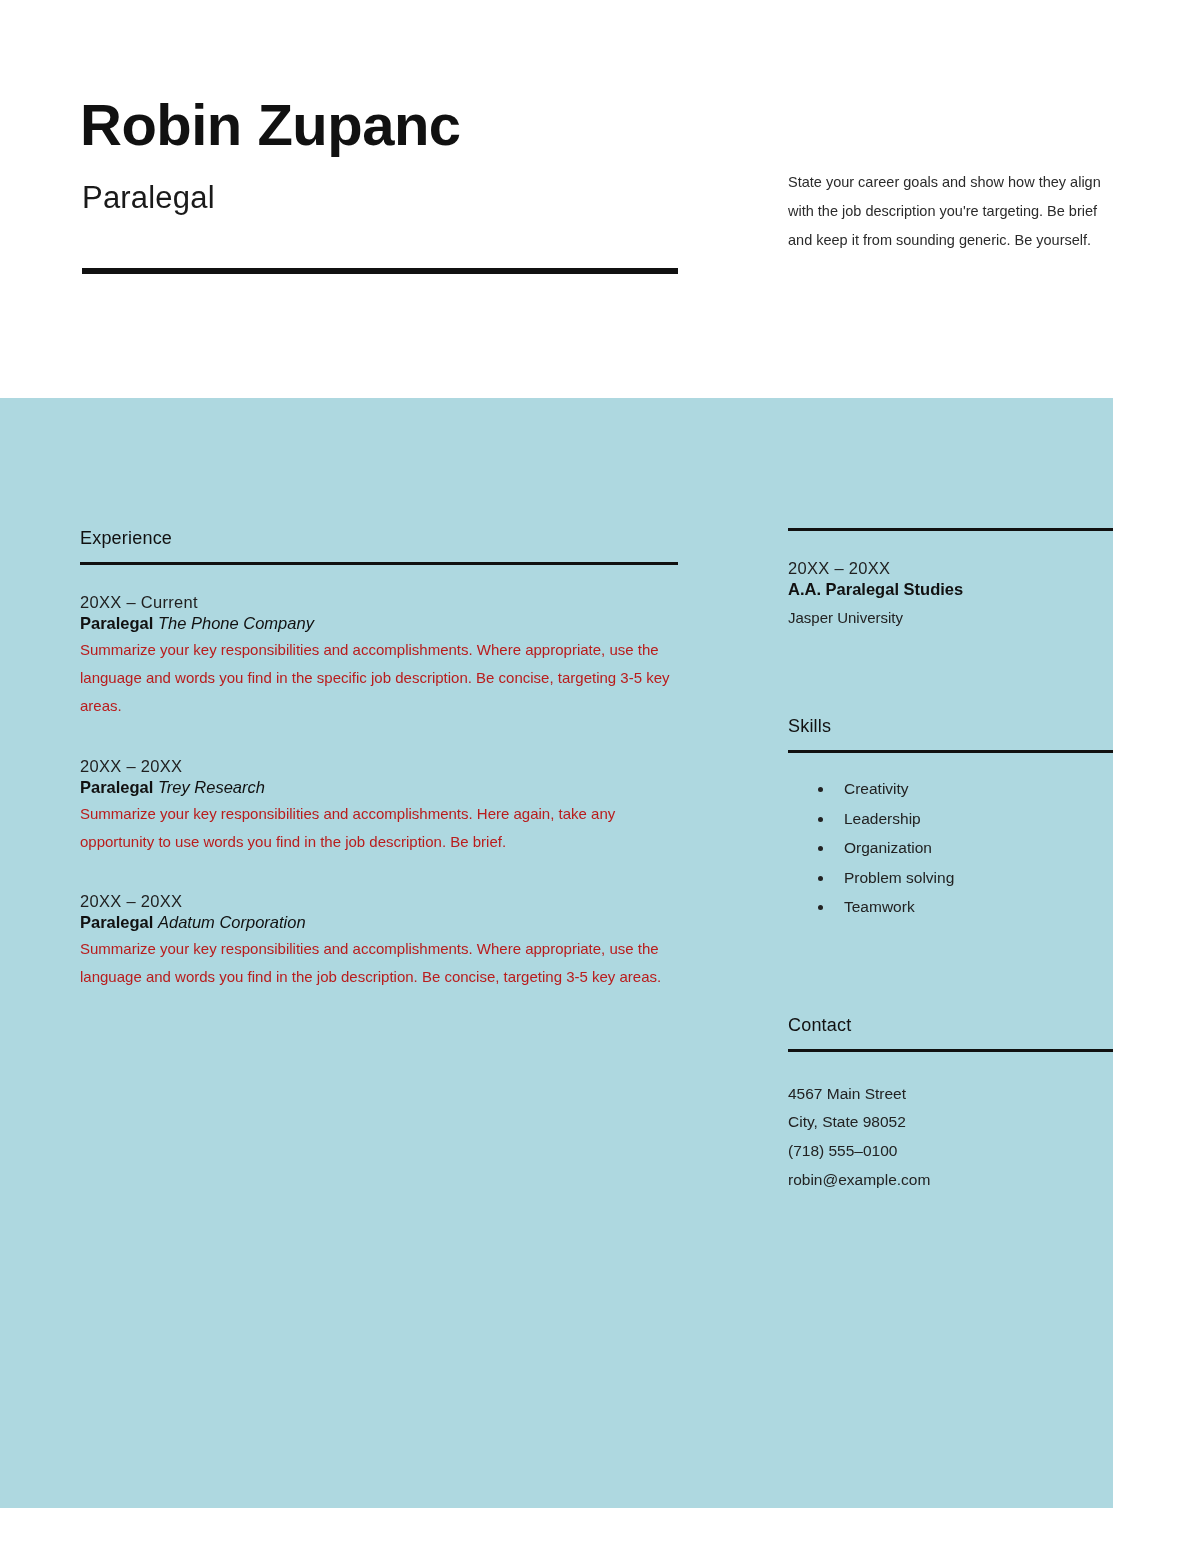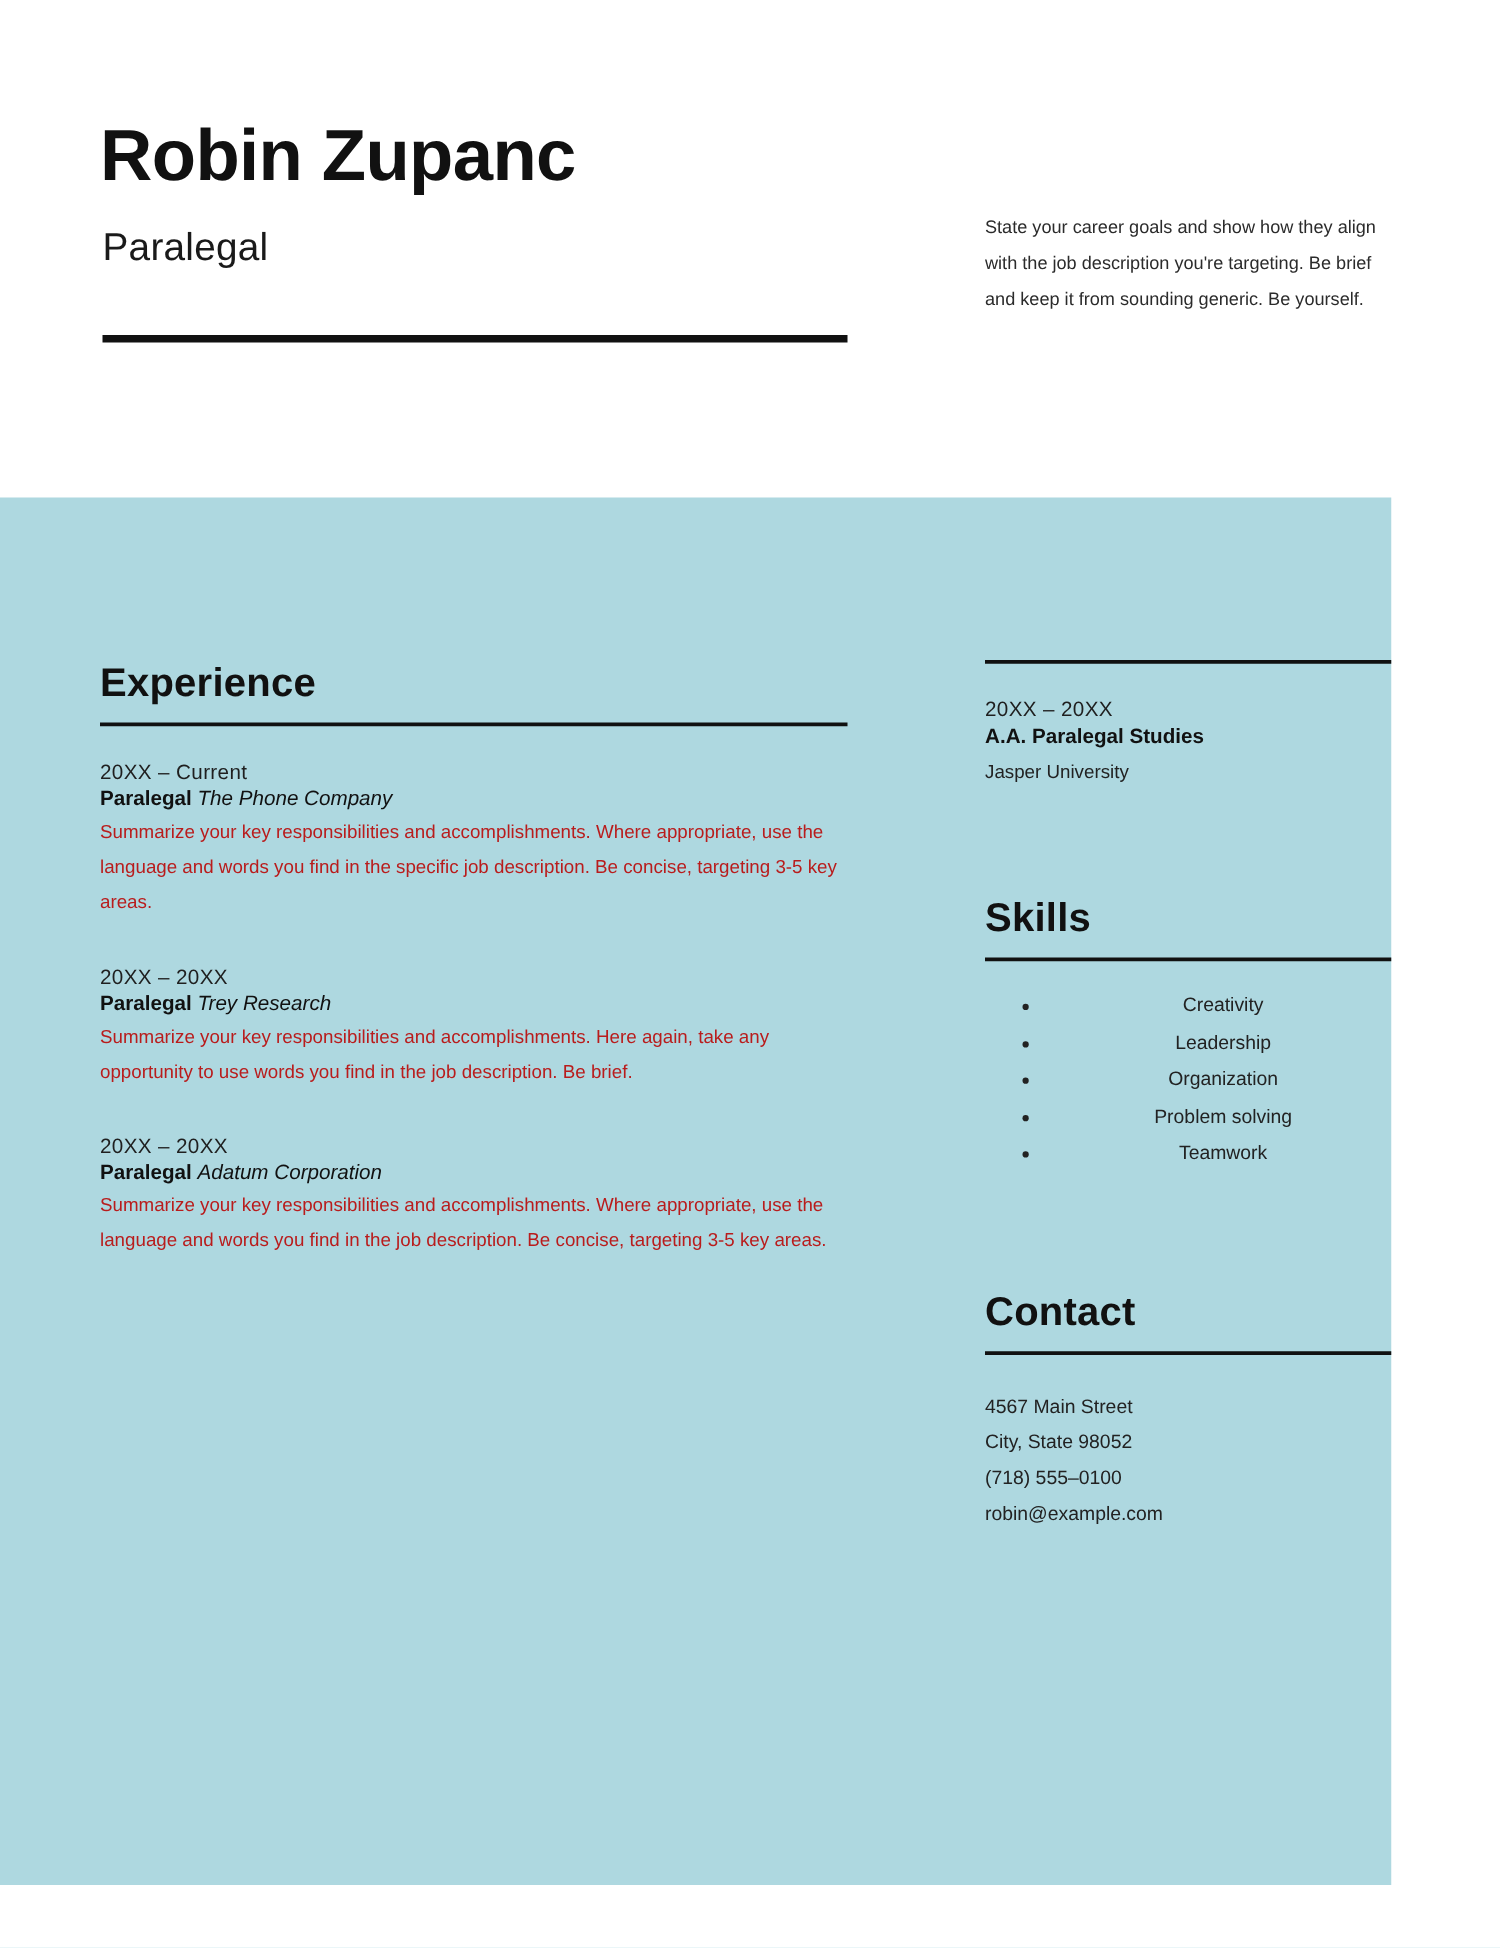--- a/index.html
+++ b/index.html
@@ -80,22 +80,22 @@
     width: 600px;
   }
   .col-right {
     position: absolute;
     left: 788px;
     top: 130px;
     width: 325px;
   }
 
   .section-head {
-    font-size: 32px;
-    font-weight: bold;
+    font-size: 18px;
+    font-weight: normal;
     color: #111111;
     letter-spacing: 0.2px;
     margin: 0 0 13px 0;
   }
   .section-rule {
     height: 3px;
     background: #111111;
     margin-bottom: 28px;
   }
   .rule-left { width: 598px; }
@@ -143,21 +143,20 @@
     color: #222222;
   }
 
   .gap-skills { height: 90px; }
   .gap-contact { height: 86px; }
 
   .skills-list {
     margin: 0;
     padding: 0 0 0 30px;
     list-style: none;
-    text-align: center;
   }
   .skills-list li {
     font-size: 15.5px;
     color: #222222;
     line-height: 1.0;
     margin-bottom: 14px;
     position: relative;
     padding-left: 26px;
   }
   .skills-list li::before {

